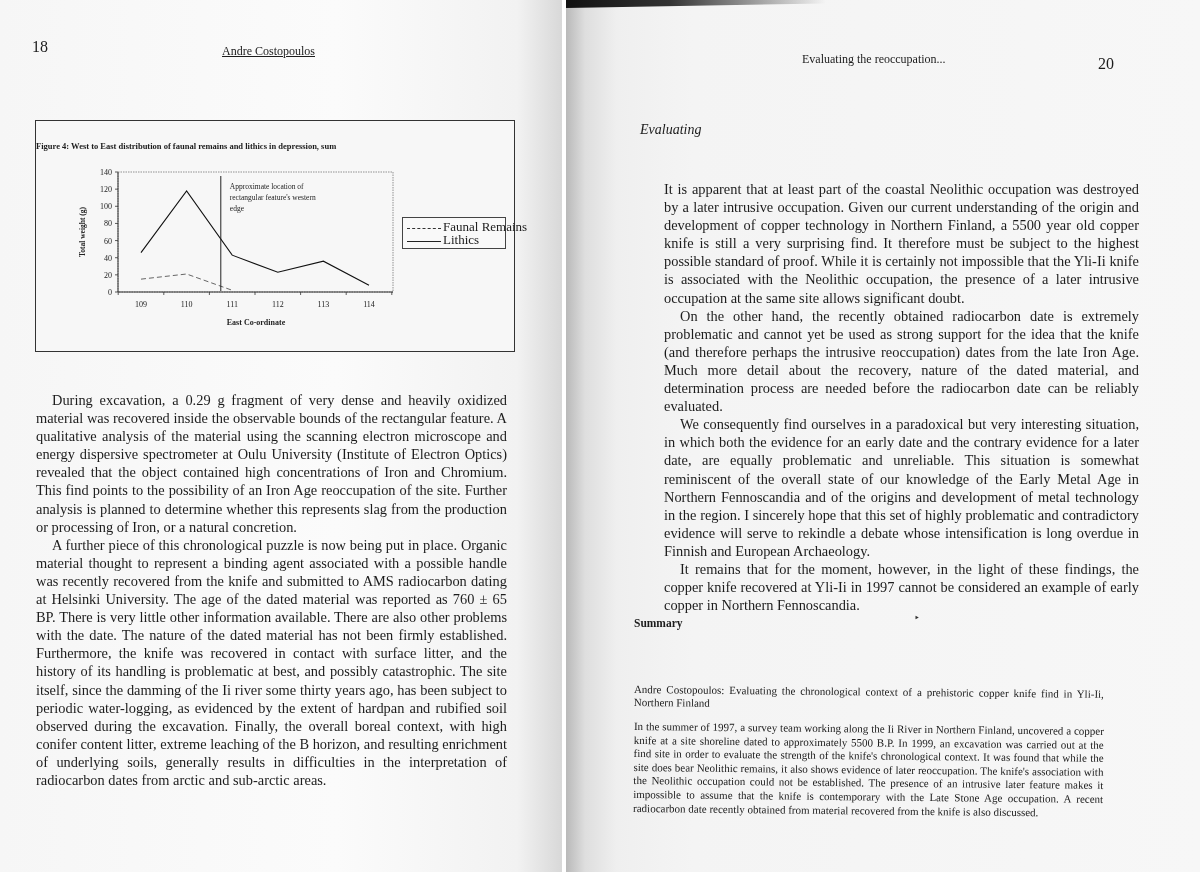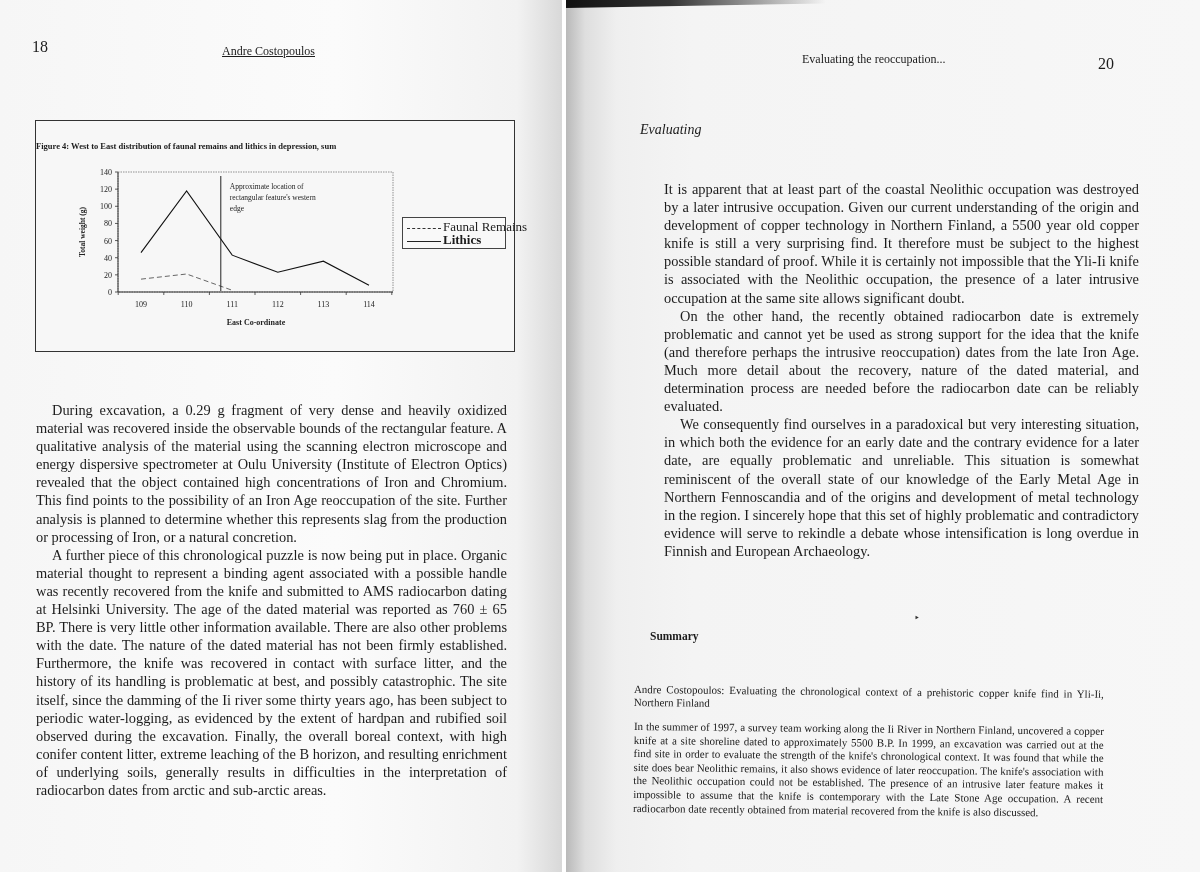--- a/index.html
+++ b/index.html
@@ -124,39 +124,40 @@
         <text x="193.8" y="68" font-size="7.5" font-family="Liberation Serif, serif" fill="#222">Approximate location of</text>
         <text x="193.8" y="79" font-size="7.5" font-family="Liberation Serif, serif" fill="#222">rectangular feature's western</text>
         <text x="193.8" y="90" font-size="7.5" font-family="Liberation Serif, serif" fill="#222">edge</text>
       </g>
   </svg>
 
   <div class="legend-box">
     <div class="legend-row" style="top:3px;">
       <span class="legend-swatch" style="border-top:1px dashed #333;"></span><span>Faunal Remains</span>
     </div>
-    <div class="legend-row" style="top:16px;font-weight:bold;">
+    <div class="legend-row" style="top:16px;">
       <span class="legend-swatch" style="border-top:1px solid #222;"></span><span>Lithics</span>
     </div>
   </div>
 </div>
 
-<div class="body-text" style="left:36px; top:401px; width:471px;">
+<div class="body-text" style="left:36px; top:391px; width:471px;">
   <p>During excavation, a 0.29 g fragment of very dense and heavily oxidized material was recovered inside the observable bounds of the rectangular feature. A qualitative analysis of the material using the scanning electron microscope and energy dispersive spectrometer at Oulu University (Institute of Electron Optics) revealed that the object contained high concentrations of Iron and Chromium. This find points to the possibility of an Iron Age reoccupation of the site. Further analysis is planned to determine whether this represents slag from the production or processing of Iron, or a natural concretion.</p>
   <p>A further piece of this chronological puzzle is now being put in place. Organic material thought to represent a binding agent associated with a possible handle was recently recovered from the knife and submitted to AMS radiocarbon dating at Helsinki University. The age of the dated material was reported as 760 ± 65 BP. There is very little other information available. There are also other problems with the date. The nature of the dated material has not been firmly established. Furthermore, the knife was recovered in contact with surface litter, and the history of its handling is problematic at best, and possibly catastrophic. The site itself, since the damming of the Ii river some thirty years ago, has been subject to periodic water-logging, as evidenced by the extent of hardpan and rubified soil observed during the excavation. Finally, the overall boreal context, with high conifer content litter, extreme leaching of the B horizon, and resulting enrichment of underlying soils, generally results in difficulties in the interpretation of radiocarbon dates from arctic and sub-arctic areas.</p>
 </div>
 
 <div class="running-head" style="left:802px; top:52px;">Evaluating the reoccupation...</div>
 <div class="page-num" style="left:1098px; top:55px;">20</div>
 
 <div class="section-heading" style="left:640px; top:122px;">Evaluating</div>
 
 <div class="body-text" style="left:664px; top:164px; width:475px;margin-top:16px;">
   <p class="noindent">It is apparent that at least part of the coastal Neolithic occupation was destroyed by a later intrusive occupation. Given our current understanding of the origin and development of copper technology in Northern Finland, a 5500 year old copper knife is still a very surprising find. It therefore must be subject to the highest possible standard of proof. While it is certainly not impossible that the Yli-Ii knife is associated with the Neolithic occupation, the presence of a later intrusive occupation at the same site allows significant doubt.</p>
   <p>On the other hand, the recently obtained radiocarbon date is extremely problematic and cannot yet be used as strong support for the idea that the knife (and therefore perhaps the intrusive reoccupation) dates from the late Iron Age. Much more detail about the recovery, nature of the dated material, and determination process are needed before the radiocarbon date can be reliably evaluated.</p>
   <p>We consequently find ourselves in a paradoxical but very interesting situation, in which both the evidence for an early date and the contrary evidence for a later date, are equally problematic and unreliable. This situation is somewhat reminiscent of the overall state of our knowledge of the Early Metal Age in Northern Fennoscandia and of the origins and development of metal technology in the region. I sincerely hope that this set of highly problematic and contradictory evidence will serve to rekindle a debate whose intensification is long overdue in Finnish and European Archaeology.</p>
+  <p>It remains that for the moment, however, in the light of these findings, the copper knife recovered at Yli-Ii in 1997 cannot be considered an example of early copper in Northern Fennoscandia.</p>
 </div>
 
 <div class="stray-mark" style="left:914px; top:612px;">‣</div>
 
-<div class="summary-heading" style="left:634px; top:630px;margin-left:16px;">Summary</div>
+<div class="summary-heading" style="left:634px; top:617px;">Summary</div>
 <div class="summary-title" style="left:634px; top:683px; width:470px;">Andre Costopoulos: Evaluating the chronological context of a prehistoric copper knife find in Yli-Ii, Northern Finland</div>
 <div class="summary-body" style="left:634px; top:720px; width:470px;">In the summer of 1997, a survey team working along the Ii River in Northern Finland, uncovered a copper knife at a site shoreline dated to approximately 5500 B.P. In 1999, an excavation was carried out at the find site in order to evaluate the strength of the knife's chronological context. It was found that while the site does bear Neolithic remains, it also shows evidence of later reoccupation. The knife's association with the Neolithic occupation could not be established. The presence of an intrusive later feature makes it impossible to assume that the knife is contemporary with the Late Stone Age occupation. A recent radiocarbon date recently obtained from material recovered from the knife is also discussed.</div>
 
 </body></html>

